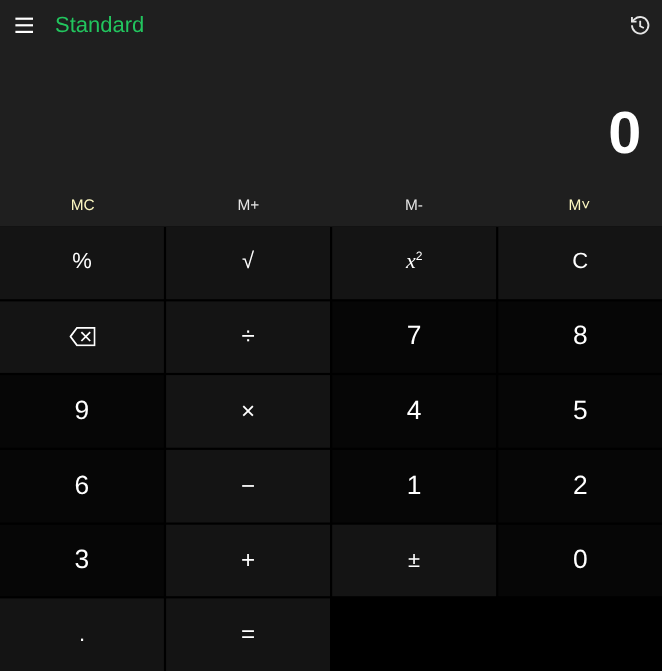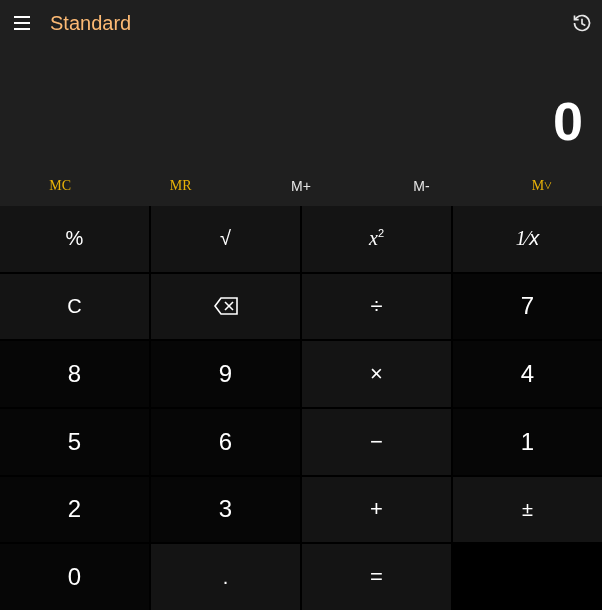--- a/index.html
+++ b/index.html
@@ -1,30 +1,30 @@
 <!DOCTYPE html>
 <html><head>
 <meta charset="utf-8">
 <style>
   * { margin: 0; padding: 0; box-sizing: border-box; font-family: "Segoe UI", Arial, sans-serif; user-select: none; }
   body { width: 602px; height: 610px; background: #1f1f1f; color: #fff; overflow: hidden; }
 
   .header { display: flex; align-items: center; height: 46px; padding: 0 10px; }
   .hamburger { width: 24px; height: 24px; display: flex; flex-direction: column; justify-content: center; gap: 4px; cursor: pointer; margin-right: 16px; }
   .hamburger span { display: block; height: 2px; width: 16px; background: #fff; margin: 0 auto; }
-  .title { font-size: 20px; font-weight: 500; color: #fdba74; }
+  .title { font-size: 20px; font-weight: 500; color: #22c55e; }
   .spacer { flex: 1; }
   .history-icon { width: 20px; height: 20px; cursor: pointer; opacity: 0.89; color: #fff; }
 
   .display { height: 120px; display: flex; align-items: flex-end; justify-content: flex-end; padding: 0 18px 14px 0; }
   .display-value { font-size: 54px; font-weight: 600; color: #fff; letter-spacing: 1px; }
 
   .memory-row { display: flex; height: 40px; }
   .mem { flex: 1; display: flex; align-items: center; justify-content: center; font-size: 14px; font-weight: 500; cursor: pointer; color: #e6e6e6; }
-  .mem.disabled { color: #eab308; cursor: default; font-family: Liberation Serif, serif; }
+  .mem.disabled { color: #fef9c3; cursor: default; }
 
   .keypad { display: grid; grid-template-columns: repeat(4, 1fr); grid-template-rows: repeat(6, 1fr); gap: 2px; height: 404px; background: #000; }
   .key { display: flex; align-items: center; justify-content: center; font-size: 20px; cursor: pointer; background: #111; color: #fff; }
   .key.func { background: #141414; }
   .key.op { background: #141414; font-size: 22px; }
   .key.num { background: #060606; font-size: 24px; font-weight: 500; }
   .sup { font-size: 0.55em; position: relative; top: -0.55em; }
   .sub-frac { display: inline-block; font-style: italic; font-family: "Times New Roman", serif; }
 </style>
 </head>
@@ -44,35 +44,31 @@
     <polyline points="12 7 12 13 16 15"></polyline>
   </svg>
 </div>
 
 <div class="display">
   <div class="display-value">0</div>
 </div>
 
 <div class="memory-row">
   <div class="mem disabled">MC</div>
-  <div class="mem disabled">MR</div>
   <div class="mem">M+</div>
   <div class="mem">M-</div>
   <div class="mem disabled">M˅</div>
 </div>
 
 <div class="keypad">
   <div class="key func">%</div>
   <div class="key func">√</div>
   <div class="key func">
       <span style="font-style:italic;font-family:'Times New Roman',serif">x</span>
       <span class="sup">2</span>
-    </div>
-  <div class="key func">
-      <span class="sub-frac">1⁄<span style="font-style:italic">x</span></span>
     </div>
 
   <div class="key func">C</div>
   <div class="key func">
     <svg width="24" height="18" viewBox="0 0 24 18" fill="none" stroke="#fff" stroke-width="1.6">
       <path d="M7 1 L23 1 L23 17 L7 17 L1 9 Z"></path>
       <line x1="11" y1="5" x2="19" y2="13"></line>
       <line x1="19" y1="5" x2="11" y2="13"></line>
     </svg>
   </div>

